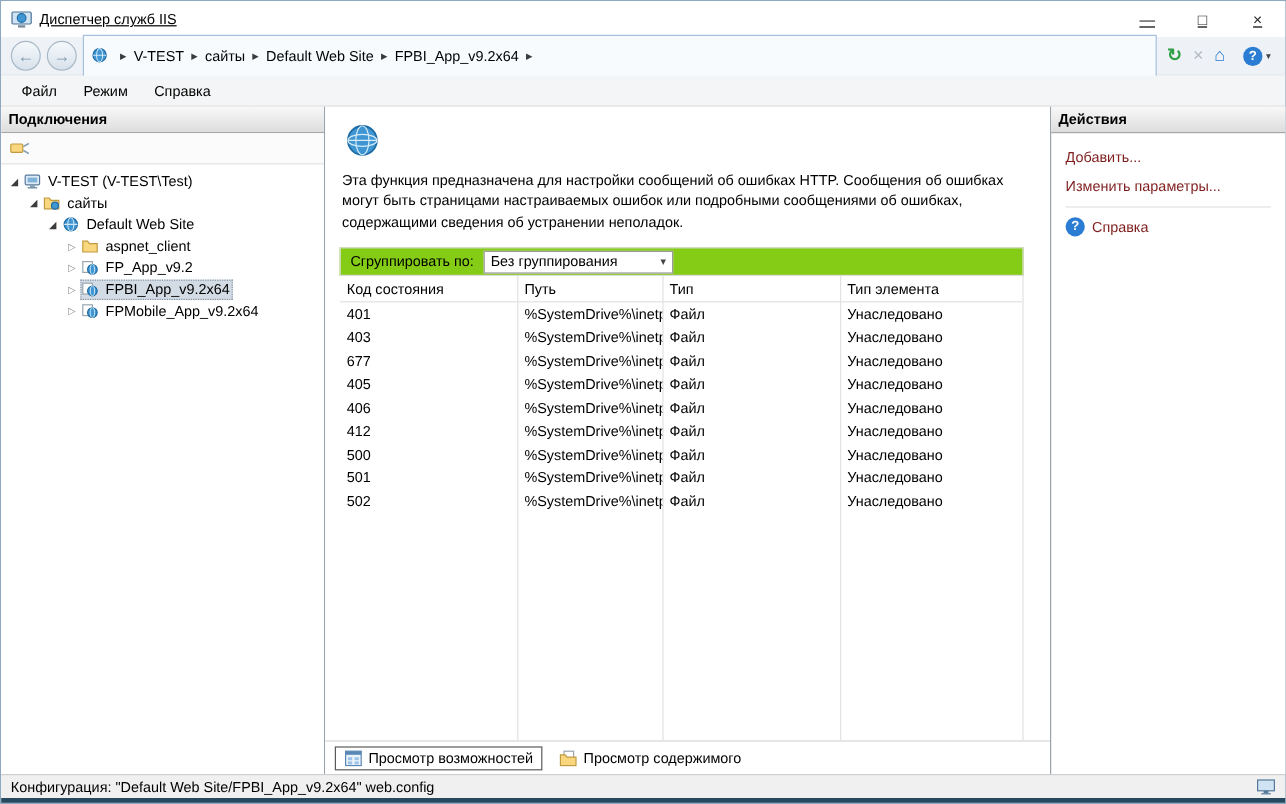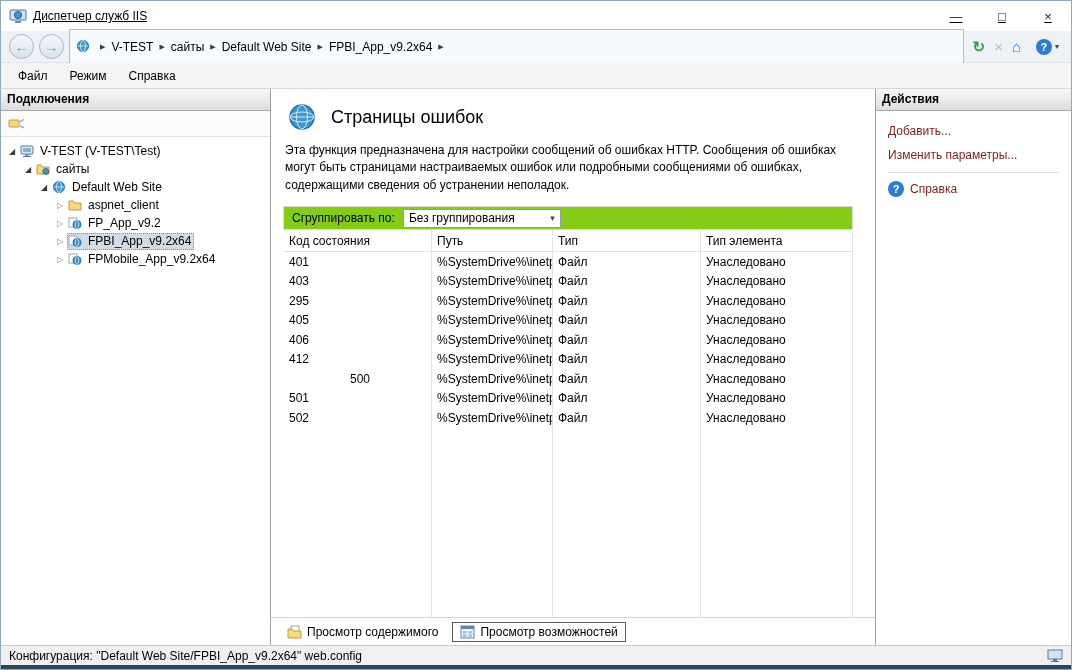--- a/index.html
+++ b/index.html
@@ -260,21 +260,20 @@
     <div class="center">
       <div class="feature-head">
         <span class="feature-icon">
             <svg width="30" height="30" viewBox="0 0 30 30">
               <circle cx="15" cy="15" r="12" fill="#3f96d2" stroke="#1e6ca6" stroke-width="1.5"></circle>
               <ellipse cx="15" cy="15" rx="5.5" ry="12" fill="none" stroke="#d6ecf9"></ellipse>
               <ellipse cx="15" cy="15" rx="12" ry="5" fill="none" stroke="#d6ecf9"></ellipse>
               <line x1="3" y1="15" x2="27" y2="15" stroke="#d6ecf9"></line>
             </svg>
           </span>
-        <span class="feature-title">Страницы ошибок</span>
       </div>
       <div class="feature-desc">Эта функция предназначена для настройки сообщений об ошибках HTTP. Сообщения об ошибках могут быть страницами настраиваемых ошибок или подробными сообщениями об ошибках, содержащими сведения об устранении неполадок.</div>
 
       <div class="group-bar">
         <span>Сгруппировать по:</span>
         <span class="group-select">
           <span>Без группирования</span>
           <span class="dd-arrow">▾</span>
         </span>
       </div>
@@ -293,21 +292,21 @@
               <span class="t-cell" style="width: 148px;">Файл</span>
               <span class="t-cell" style="width: 150px;">Унаследовано</span>
             </div>
             <div class="t-row">
               <span class="t-cell" style="width: 148px;">403</span>
               <span class="t-cell" style="width: 121px;">%SystemDrive%\inetpu...</span>
               <span class="t-cell" style="width: 148px;">Файл</span>
               <span class="t-cell" style="width: 150px;">Унаследовано</span>
             </div>
             <div class="t-row">
-              <span class="t-cell" style="width: 148px;">295</span>
+              <span class="t-cell" style="width: 148px;">677</span>
               <span class="t-cell" style="width: 121px;">%SystemDrive%\inetpu...</span>
               <span class="t-cell" style="width: 148px;">Файл</span>
               <span class="t-cell" style="width: 150px;">Унаследовано</span>
             </div>
             <div class="t-row">
               <span class="t-cell" style="width: 148px;">405</span>
               <span class="t-cell" style="width: 121px;">%SystemDrive%\inetpu...</span>
               <span class="t-cell" style="width: 148px;">Файл</span>
               <span class="t-cell" style="width: 150px;">Унаследовано</span>
             </div>
@@ -317,21 +316,21 @@
               <span class="t-cell" style="width: 148px;">Файл</span>
               <span class="t-cell" style="width: 150px;">Унаследовано</span>
             </div>
             <div class="t-row">
               <span class="t-cell" style="width: 148px;">412</span>
               <span class="t-cell" style="width: 121px;">%SystemDrive%\inetpu...</span>
               <span class="t-cell" style="width: 148px;">Файл</span>
               <span class="t-cell" style="width: 150px;">Унаследовано</span>
             </div>
             <div class="t-row">
-              <span class="t-cell" style="width: 148px; text-align: center;">500</span>
+              <span class="t-cell" style="width: 148px;">500</span>
               <span class="t-cell" style="width: 121px;">%SystemDrive%\inetpu...</span>
               <span class="t-cell" style="width: 148px;">Файл</span>
               <span class="t-cell" style="width: 150px;">Унаследовано</span>
             </div>
             <div class="t-row">
               <span class="t-cell" style="width: 148px;">501</span>
               <span class="t-cell" style="width: 121px;">%SystemDrive%\inetpu...</span>
               <span class="t-cell" style="width: 148px;">Файл</span>
               <span class="t-cell" style="width: 150px;">Унаследовано</span>
             </div>
@@ -341,41 +340,41 @@
               <span class="t-cell" style="width: 148px;">Файл</span>
               <span class="t-cell" style="width: 150px;">Унаследовано</span>
             </div>
           </div>
       <div class="vline" style="left: 148px;"></div>
           <div class="vline" style="left: 269px;"></div>
           <div class="vline" style="left: 417px;"></div>
         </div>
 
       <div class="tabs-bar" id="tabs-bar">
-          <span class="tab">
-            <span class="tab-icon">
-              <svg width="15" height="14" viewBox="0 0 15 14">
-                <rect x="4" y="1" width="8" height="6" fill="#ffffff" stroke="#9aa6b0"></rect>
-                <path d="M1 4 h4 l1.5 2 H14 v7 H1 z" fill="#f9d77e" stroke="#c19a3f"></path>
-              </svg>
-            </span>
-            <span>Просмотр содержимого</span>
-          </span>
           <span class="tab active">
             <span class="tab-icon">
               <svg width="15" height="14" viewBox="0 0 15 14">
                 <rect x="1" y="1" width="13" height="12" fill="#eaf2fa" stroke="#5b87b5"></rect>
                 <rect x="1" y="1" width="13" height="3" fill="#5b87b5"></rect>
                 <rect x="3" y="6" width="3.5" height="2.5" fill="#9cc3e8"></rect>
                 <rect x="8.5" y="6" width="3.5" height="2.5" fill="#9cc3e8"></rect>
                 <rect x="3" y="9.5" width="3.5" height="2.5" fill="#9cc3e8"></rect>
                 <rect x="8.5" y="9.5" width="3.5" height="2.5" fill="#9cc3e8"></rect>
               </svg>
             </span>
             <span>Просмотр возможностей</span>
+          </span>
+          <span class="tab">
+            <span class="tab-icon">
+              <svg width="15" height="14" viewBox="0 0 15 14">
+                <rect x="4" y="1" width="8" height="6" fill="#ffffff" stroke="#9aa6b0"></rect>
+                <path d="M1 4 h4 l1.5 2 H14 v7 H1 z" fill="#f9d77e" stroke="#c19a3f"></path>
+              </svg>
+            </span>
+            <span>Просмотр содержимого</span>
           </span>
         </div>
     </div>
 
     <div class="actions-panel">
       <div class="panel-header">Действия</div>
       <div class="actions-body" id="actions-body">
           <div class="action-item">
             <span class="action-link">Добавить...</span>
           </div>

